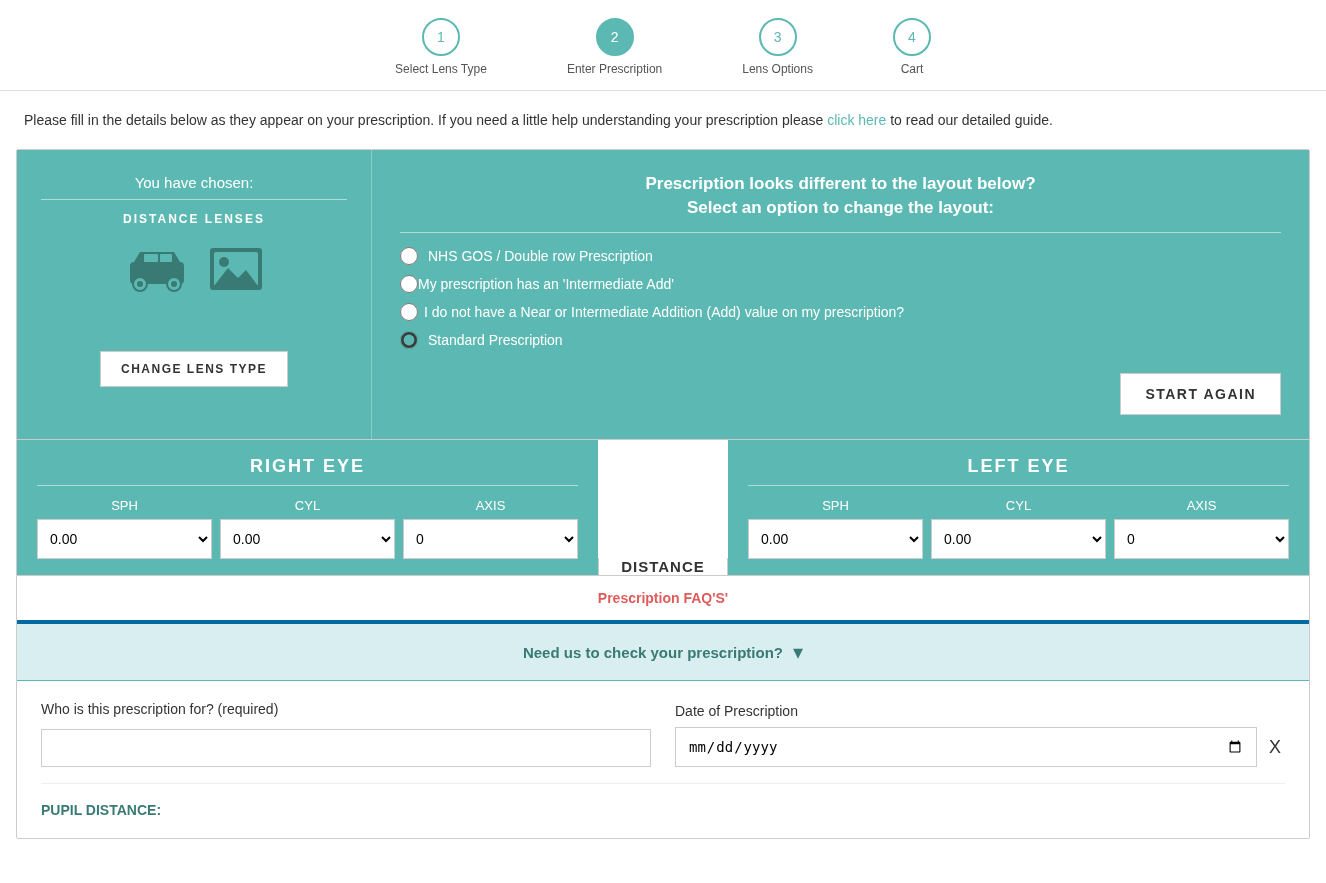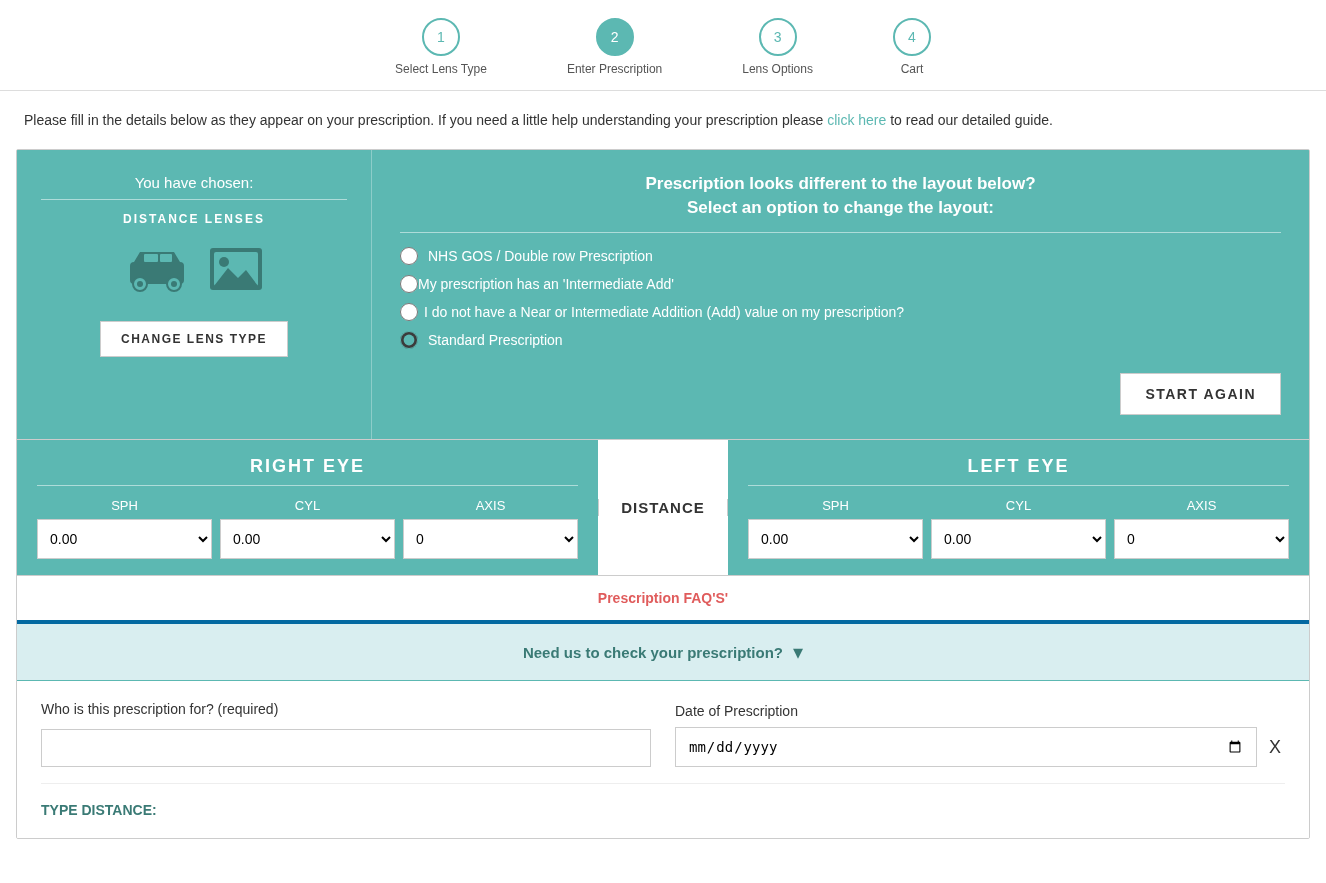--- a/index.html
+++ b/index.html
@@ -58,21 +58,21 @@
         <div>
           <svg width="60" height="50" viewBox="0 0 60 50" fill="none" xmlns="http://www.w3.org/2000/svg">
             <rect x="4" y="4" width="52" height="42" rx="3" fill="#3a7a75"></rect>
             <rect x="8" y="8" width="44" height="34" rx="2" fill="#5cb8b2"></rect>
             <circle cx="18" cy="18" r="5" fill="#3a7a75"></circle>
             <polygon points="8,42 22,24 32,34 40,26 52,42" fill="#3a7a75"></polygon>
           </svg>
         </div>
       </div>
 
-      <button style="background:#fff;color:#333;border:1px solid #ccc;padding:10px 20px;font-size:12px;font-weight:bold;letter-spacing:1.5px;cursor:pointer;text-transform:uppercase;">CHANGE LENS TYPE</button>
+      <button style="background:#fff;color:#333;border:1px solid #ccc;padding:10px 20px;font-size:12px;font-weight:bold;letter-spacing:1.5px;cursor:pointer;text-transform:uppercase;margin-top:30px;">CHANGE LENS TYPE</button>
     </div>
 
     <div style="flex:1;background:#5cb8b2;padding:24px 28px;">
       <div style="color:#fff;font-size:17px;font-weight:bold;text-align:center;margin-bottom:4px;">Prescription looks different to the layout below?</div>
       <div style="color:#fff;font-size:17px;font-weight:bold;text-align:center;margin-bottom:14px;">Select an option to change the layout:</div>
       <hr style="border:none;border-top:1px solid rgba(255,255,255,0.5);margin-bottom:14px;">
 
       <div style="display:flex;flex-direction:column;gap:10px;margin-bottom:24px;">
         <label style="display:flex;align-items:center;gap:10px;color:#fff;font-size:14px;cursor:pointer;">
           <input type="radio" name="prescription_layout" style="width: 18px; height: 18px; cursor: pointer;">
@@ -89,21 +89,21 @@
         <label style="display:flex;align-items:center;gap:10px;color:#fff;font-size:14px;cursor:pointer;">
           <input type="radio" name="prescription_layout" checked="" style="width: 18px; height: 18px; cursor: pointer; accent-color: rgb(92, 184, 178);">
           <span>Standard Prescription</span>
         </label>
       </div>
 
       <button style="display:block;margin-left:auto;background:#fff;color:#333;border:1px solid #ccc;padding:12px 24px;font-size:14px;font-weight:bold;letter-spacing:1.5px;cursor:pointer;text-transform:uppercase;">START AGAIN</button>
     </div>
   </div>
 
-  <div style="display:flex;align-items:center;border-top:1px solid #ccc;">
+  <div style="display:flex;align-items:flex-end;border-top:1px solid #ccc;">
 
     <div style="flex:1;background:#5cb8b2;padding:16px 20px;">
       <div style="text-align:center;color:#fff;font-size:18px;font-weight:bold;letter-spacing:2px;margin-bottom:10px;padding-bottom:8px;border-bottom:1px solid rgba(255,255,255,0.5);">RIGHT EYE</div>
       <div style="display:flex;gap:8px;align-items:flex-start;margin-top:12px;">
         <div style="flex:1;display:flex;flex-direction:column;gap:6px;">
           <label style="color:#fff;font-size:13px;text-align:center;">SPH</label>
           <select style="width:100%;padding:10px 8px;font-size:14px;border:1px solid #ccc;background:#fff;cursor:pointer;">
             <option>0.00</option>
           </select>
         </div>
@@ -167,16 +167,16 @@
         <input type="text" style="width: 100%; padding: 10px 12px; border: 1px solid rgb(204, 204, 204); font-size: 14px; outline: none;">
       </div>
       <div style="flex:1;display:flex;flex-direction:column;gap:8px;">
         <label style="font-size:14px;color:#333;">Date of Prescription</label>
         <div style="display:flex;align-items:center;gap:8px;">
           <input type="date" style="flex: 1 1 0%; padding: 10px 12px; border: 1px solid rgb(204, 204, 204); font-size: 14px; outline: none;">
           <button style="background:none;border:none;font-size:18px;color:#333;cursor:pointer;padding:4px;">X</button>
         </div>
       </div>
     </div>
-    <div style="font-size:14px;font-weight:bold;color:#3a7a75;padding-top:18px;margin-top:16px;border-top:1px solid #eee;">TYPE DISTANCE:</div>
+    <div style="font-size:14px;font-weight:bold;color:#3a7a75;padding-top:18px;margin-top:16px;border-top:1px solid #eee;">PUPIL DISTANCE:</div>
   </div>
 
 </div>
 
 </body></html>

